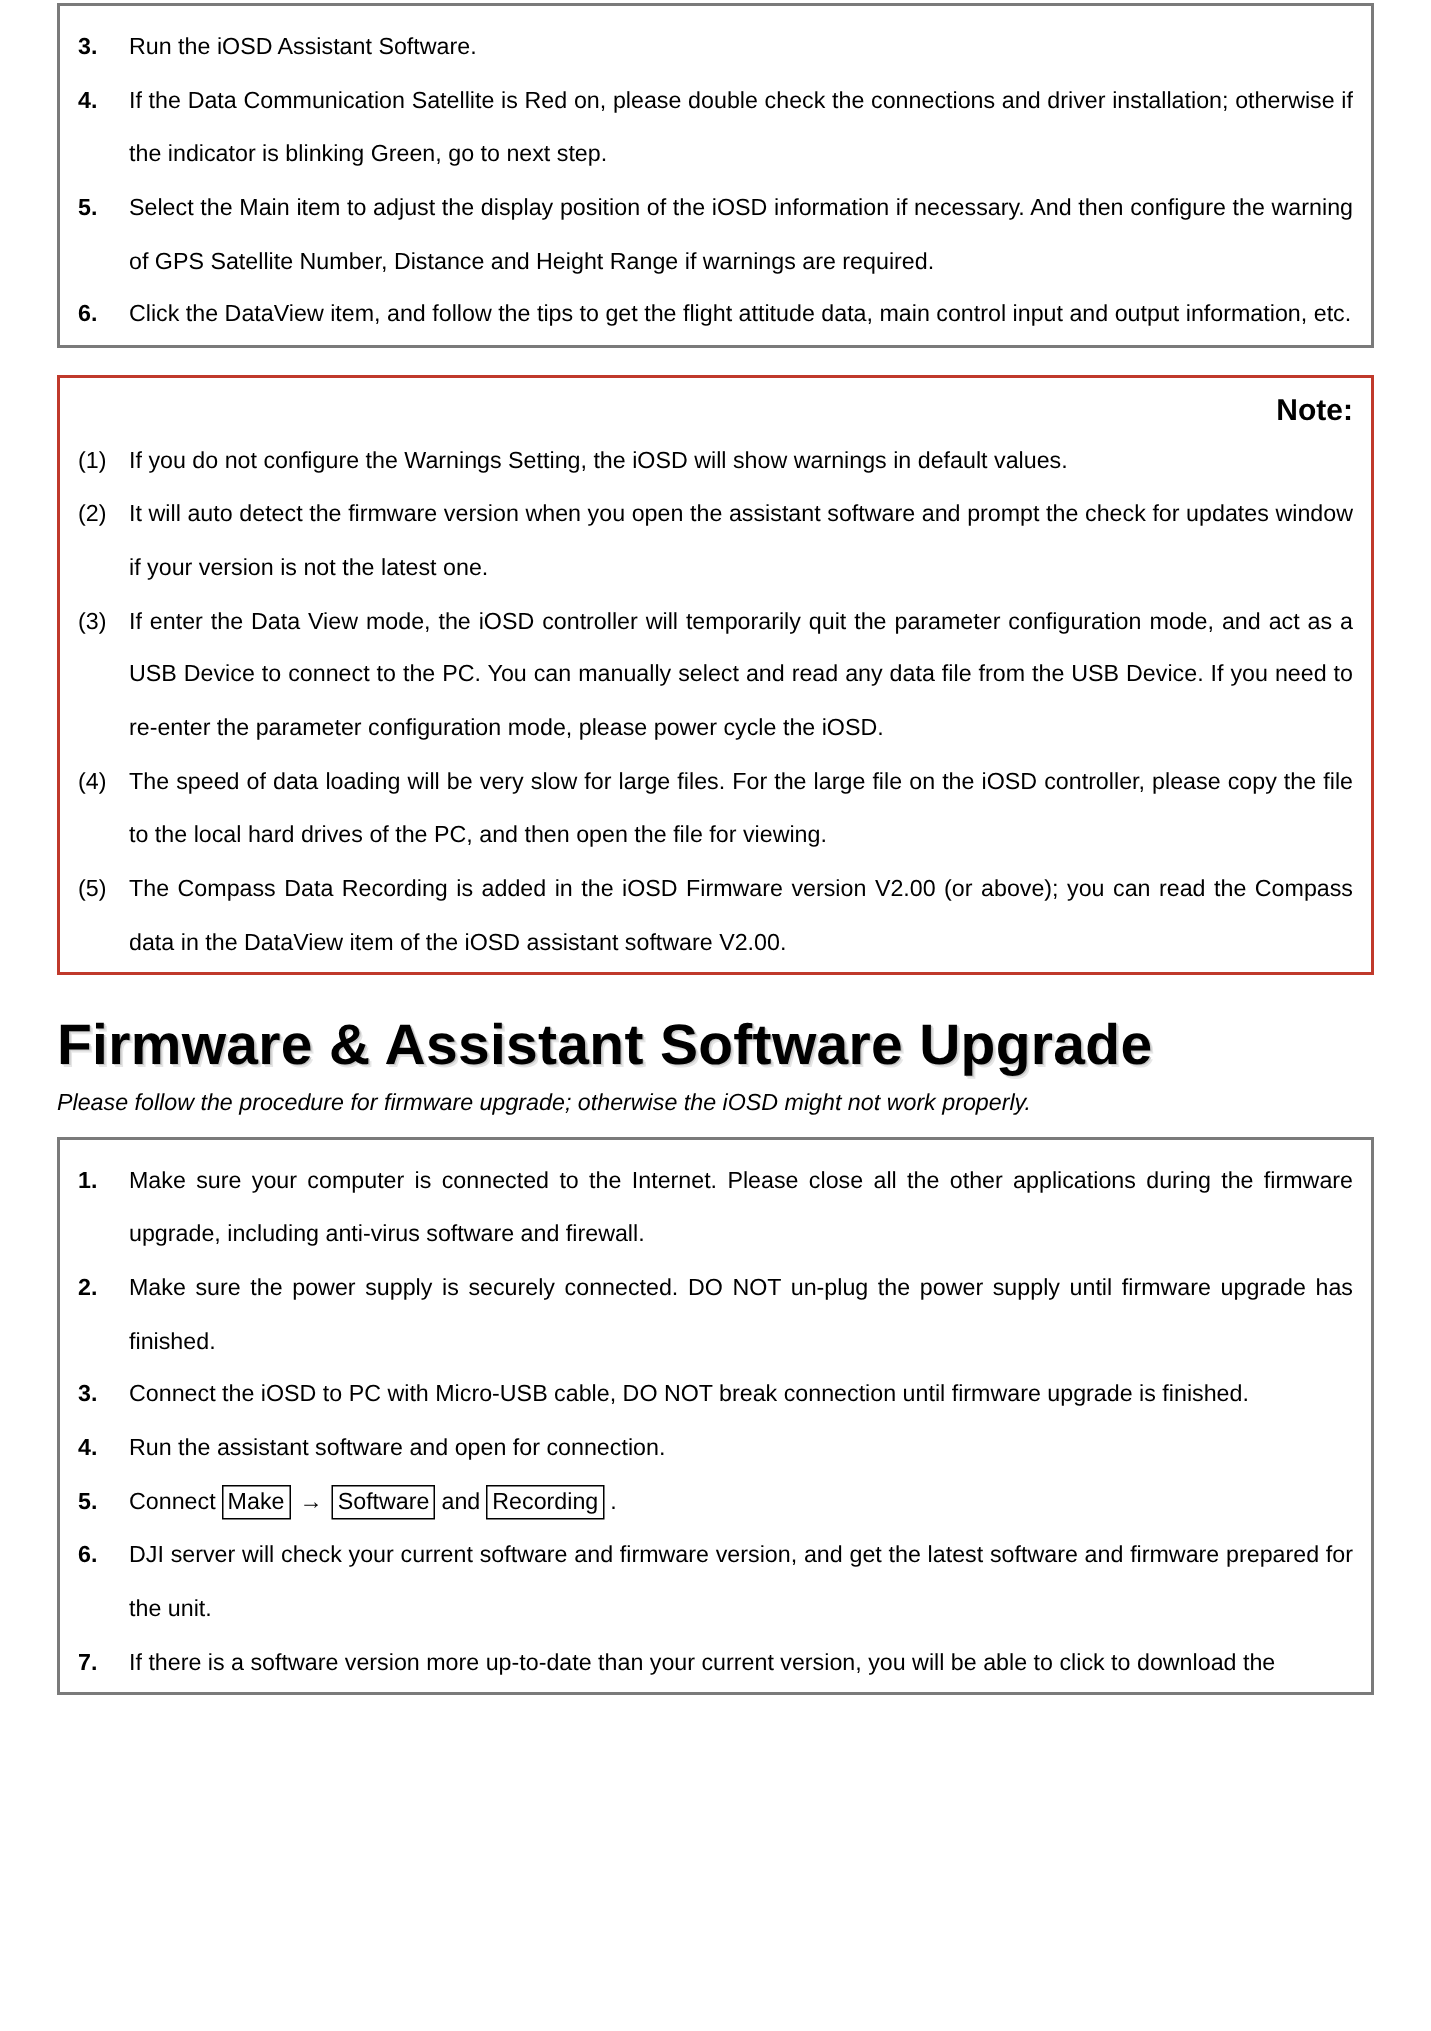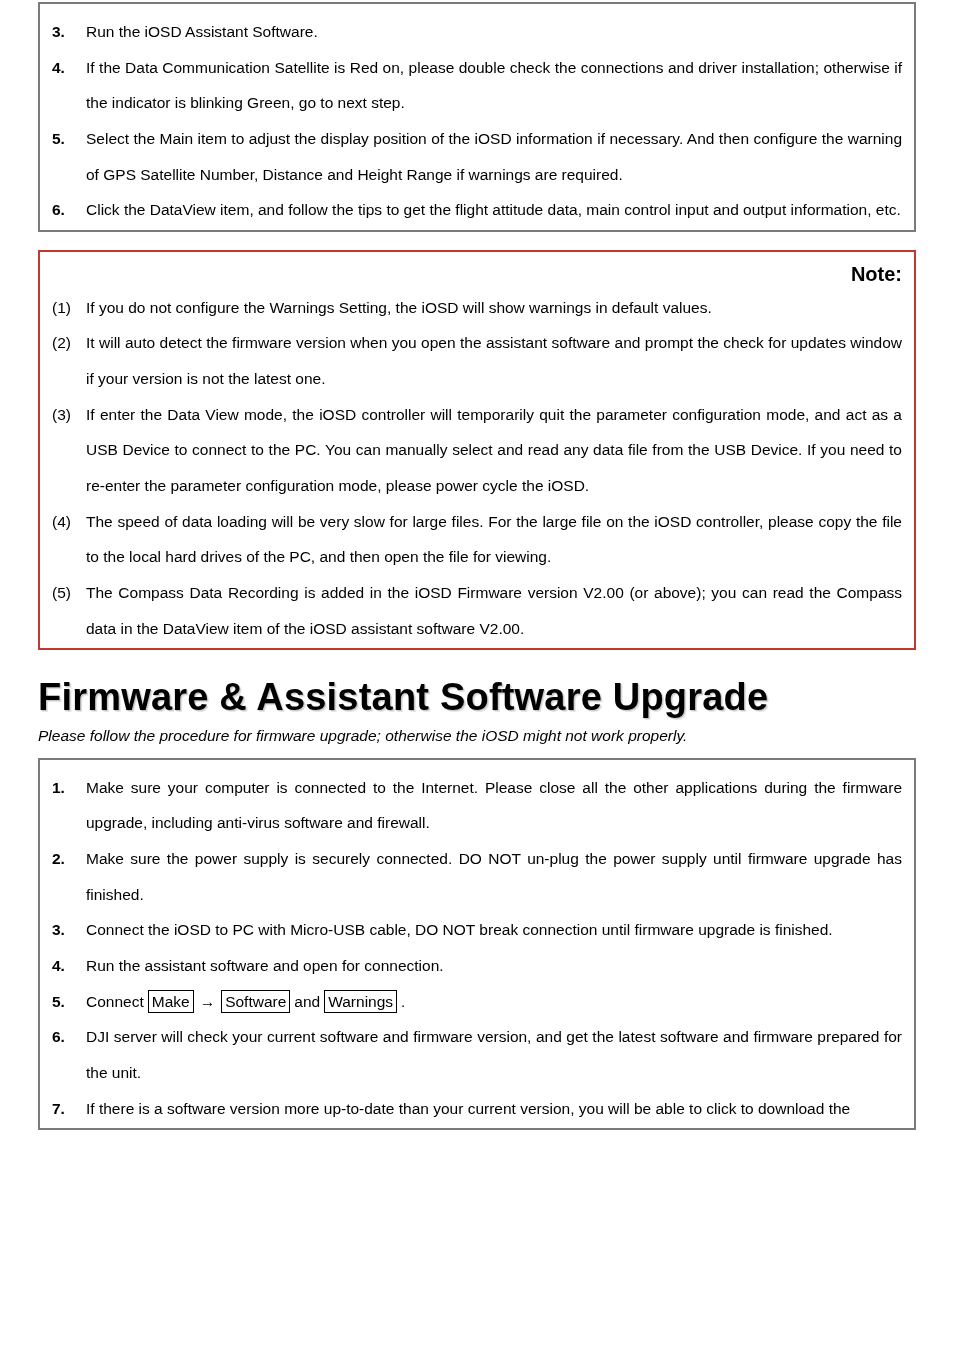--- a/index.html
+++ b/index.html
@@ -164,21 +164,21 @@
       <span class="txt">Run the assistant software and open for connection.</span>
     </li>
     <li class="select-row">
       <span class="num">5.</span>
       <span class="txt">
         <span>Connect</span>
         <span class="boxed">Make</span>
         <span class="arrow">→</span>
         <span class="boxed">Software</span>
         <span>and</span>
-        <span class="boxed">Warnings</span>
+        <span class="boxed">Recording</span>
         <span>.</span>
       </span>
     </li>
     <li>
       <span class="num">6.</span>
       <span class="txt">DJI server will check your current software and firmware version, and get the latest software and firmware prepared for the unit.</span>
     </li>
     <li>
       <span class="num">7.</span>
       <span class="txt">If there is a software version more up-to-date than your current version, you will be able to click to download the</span>

